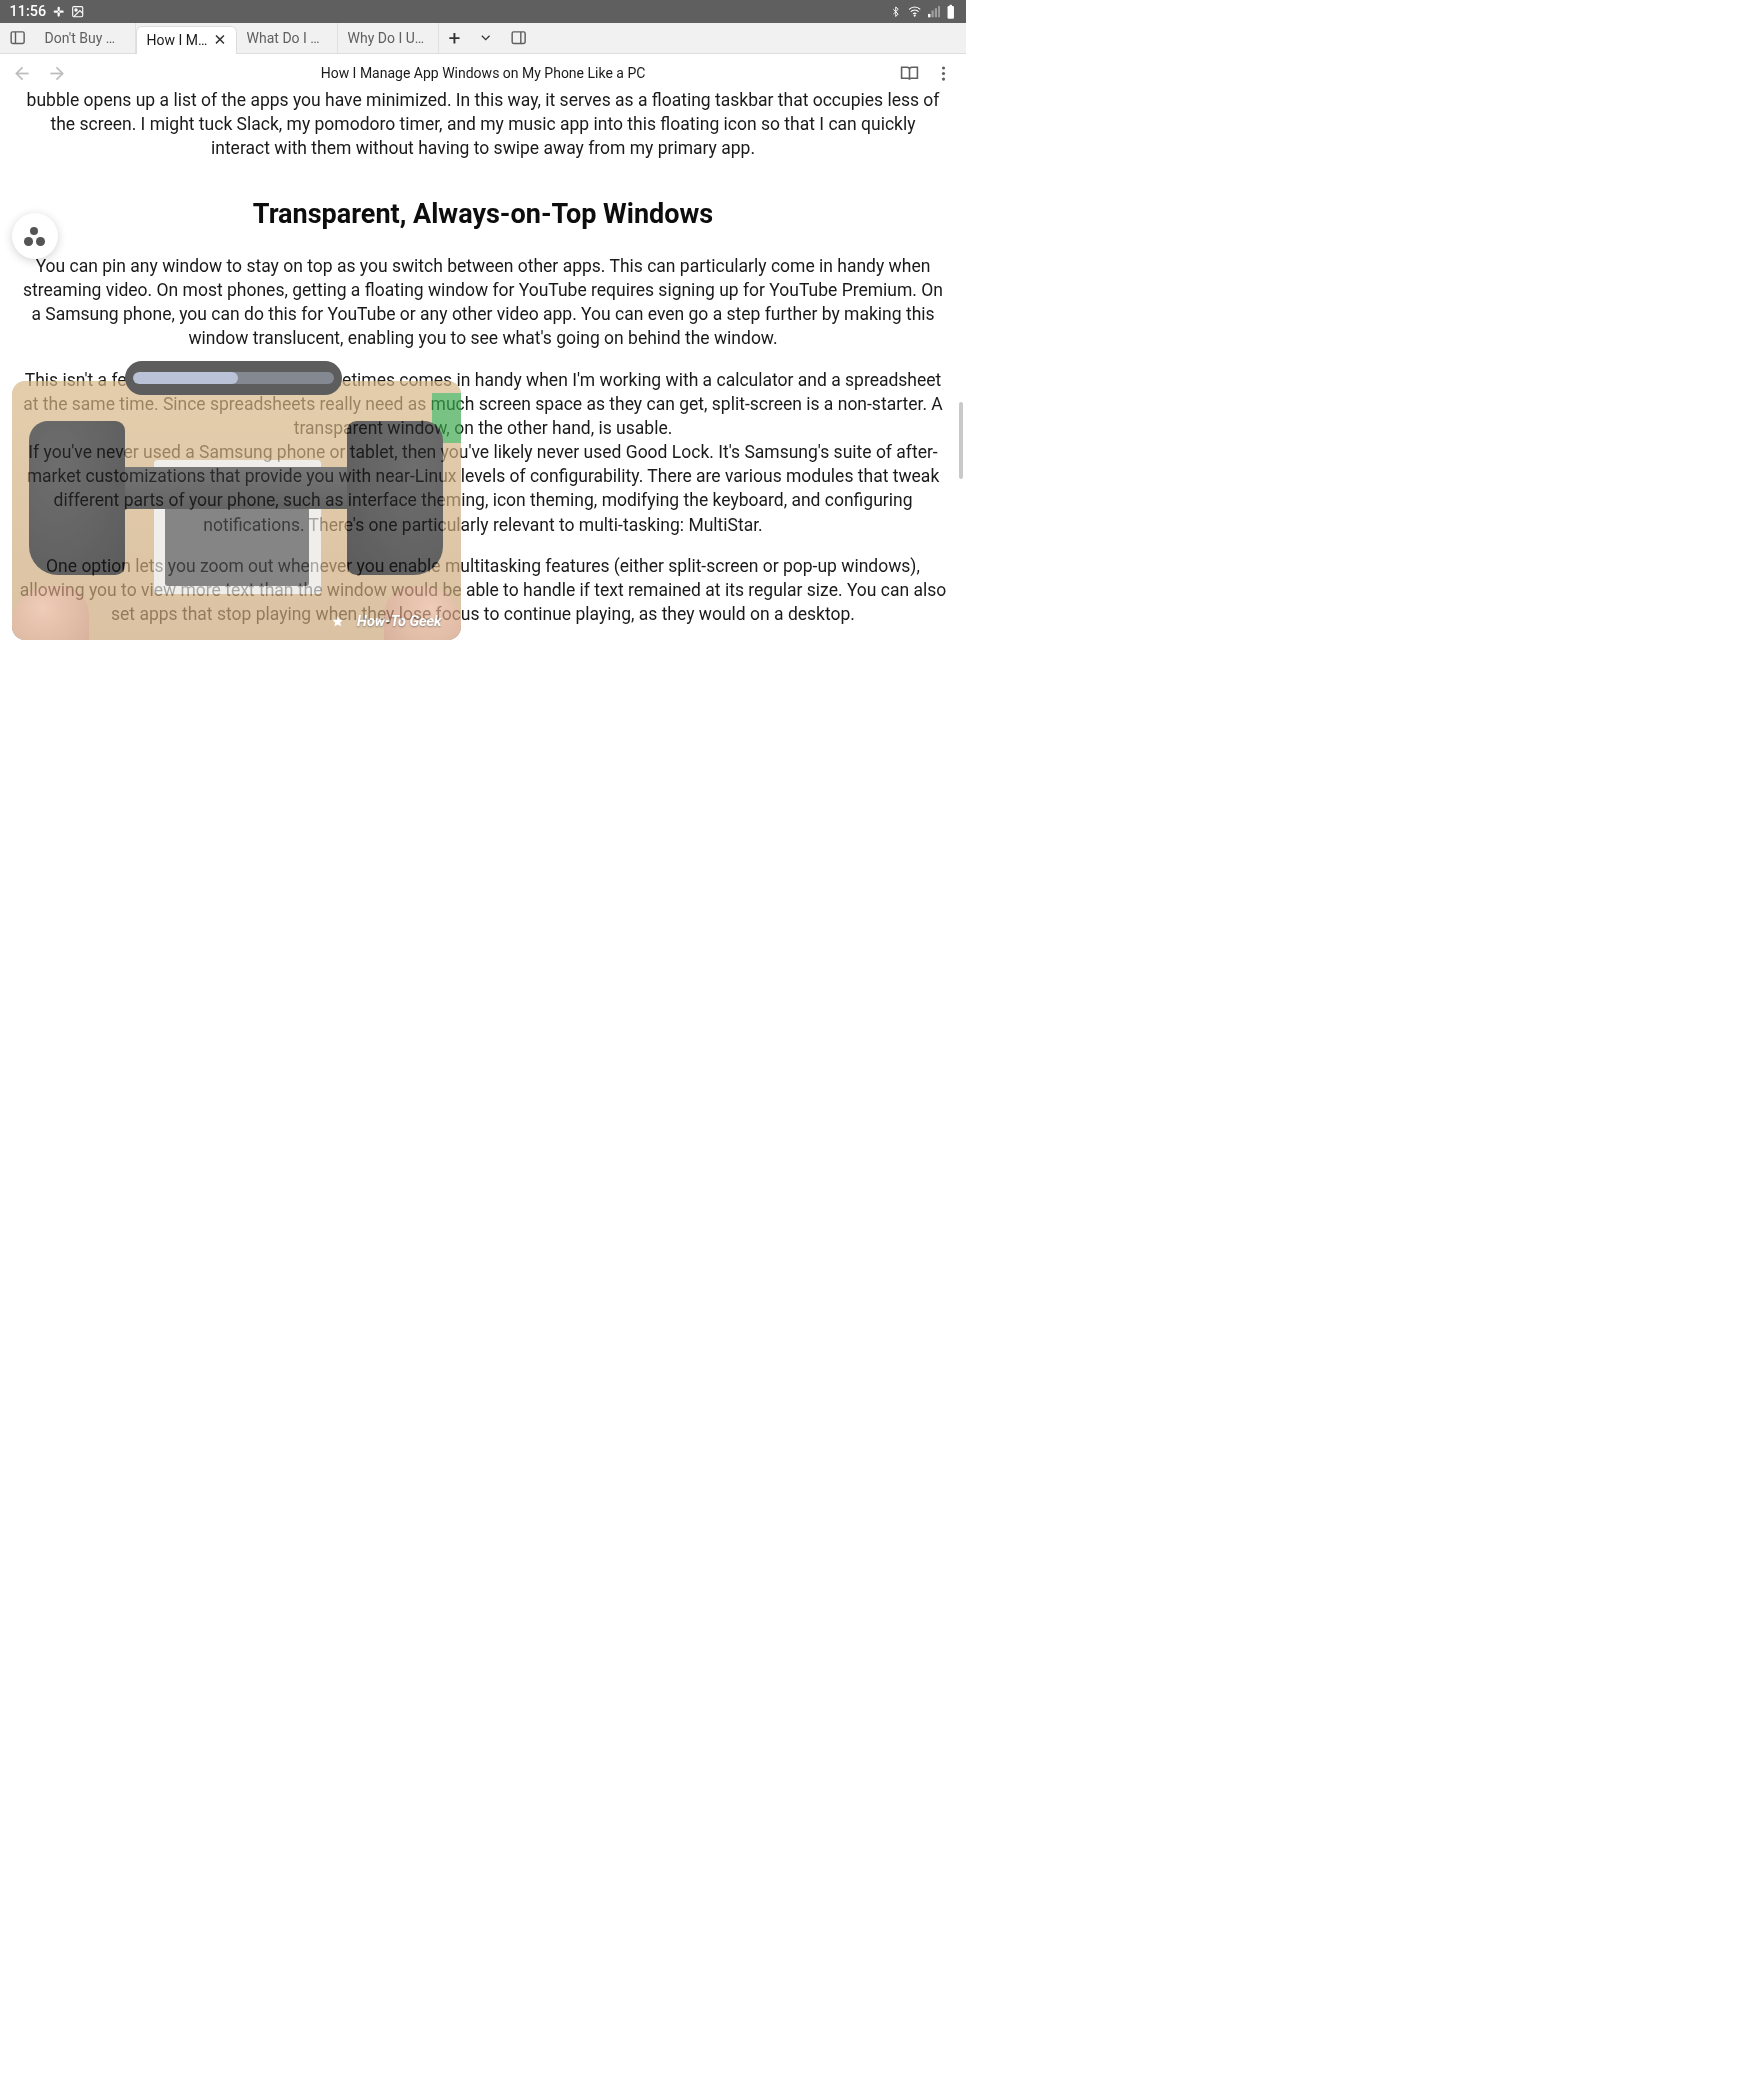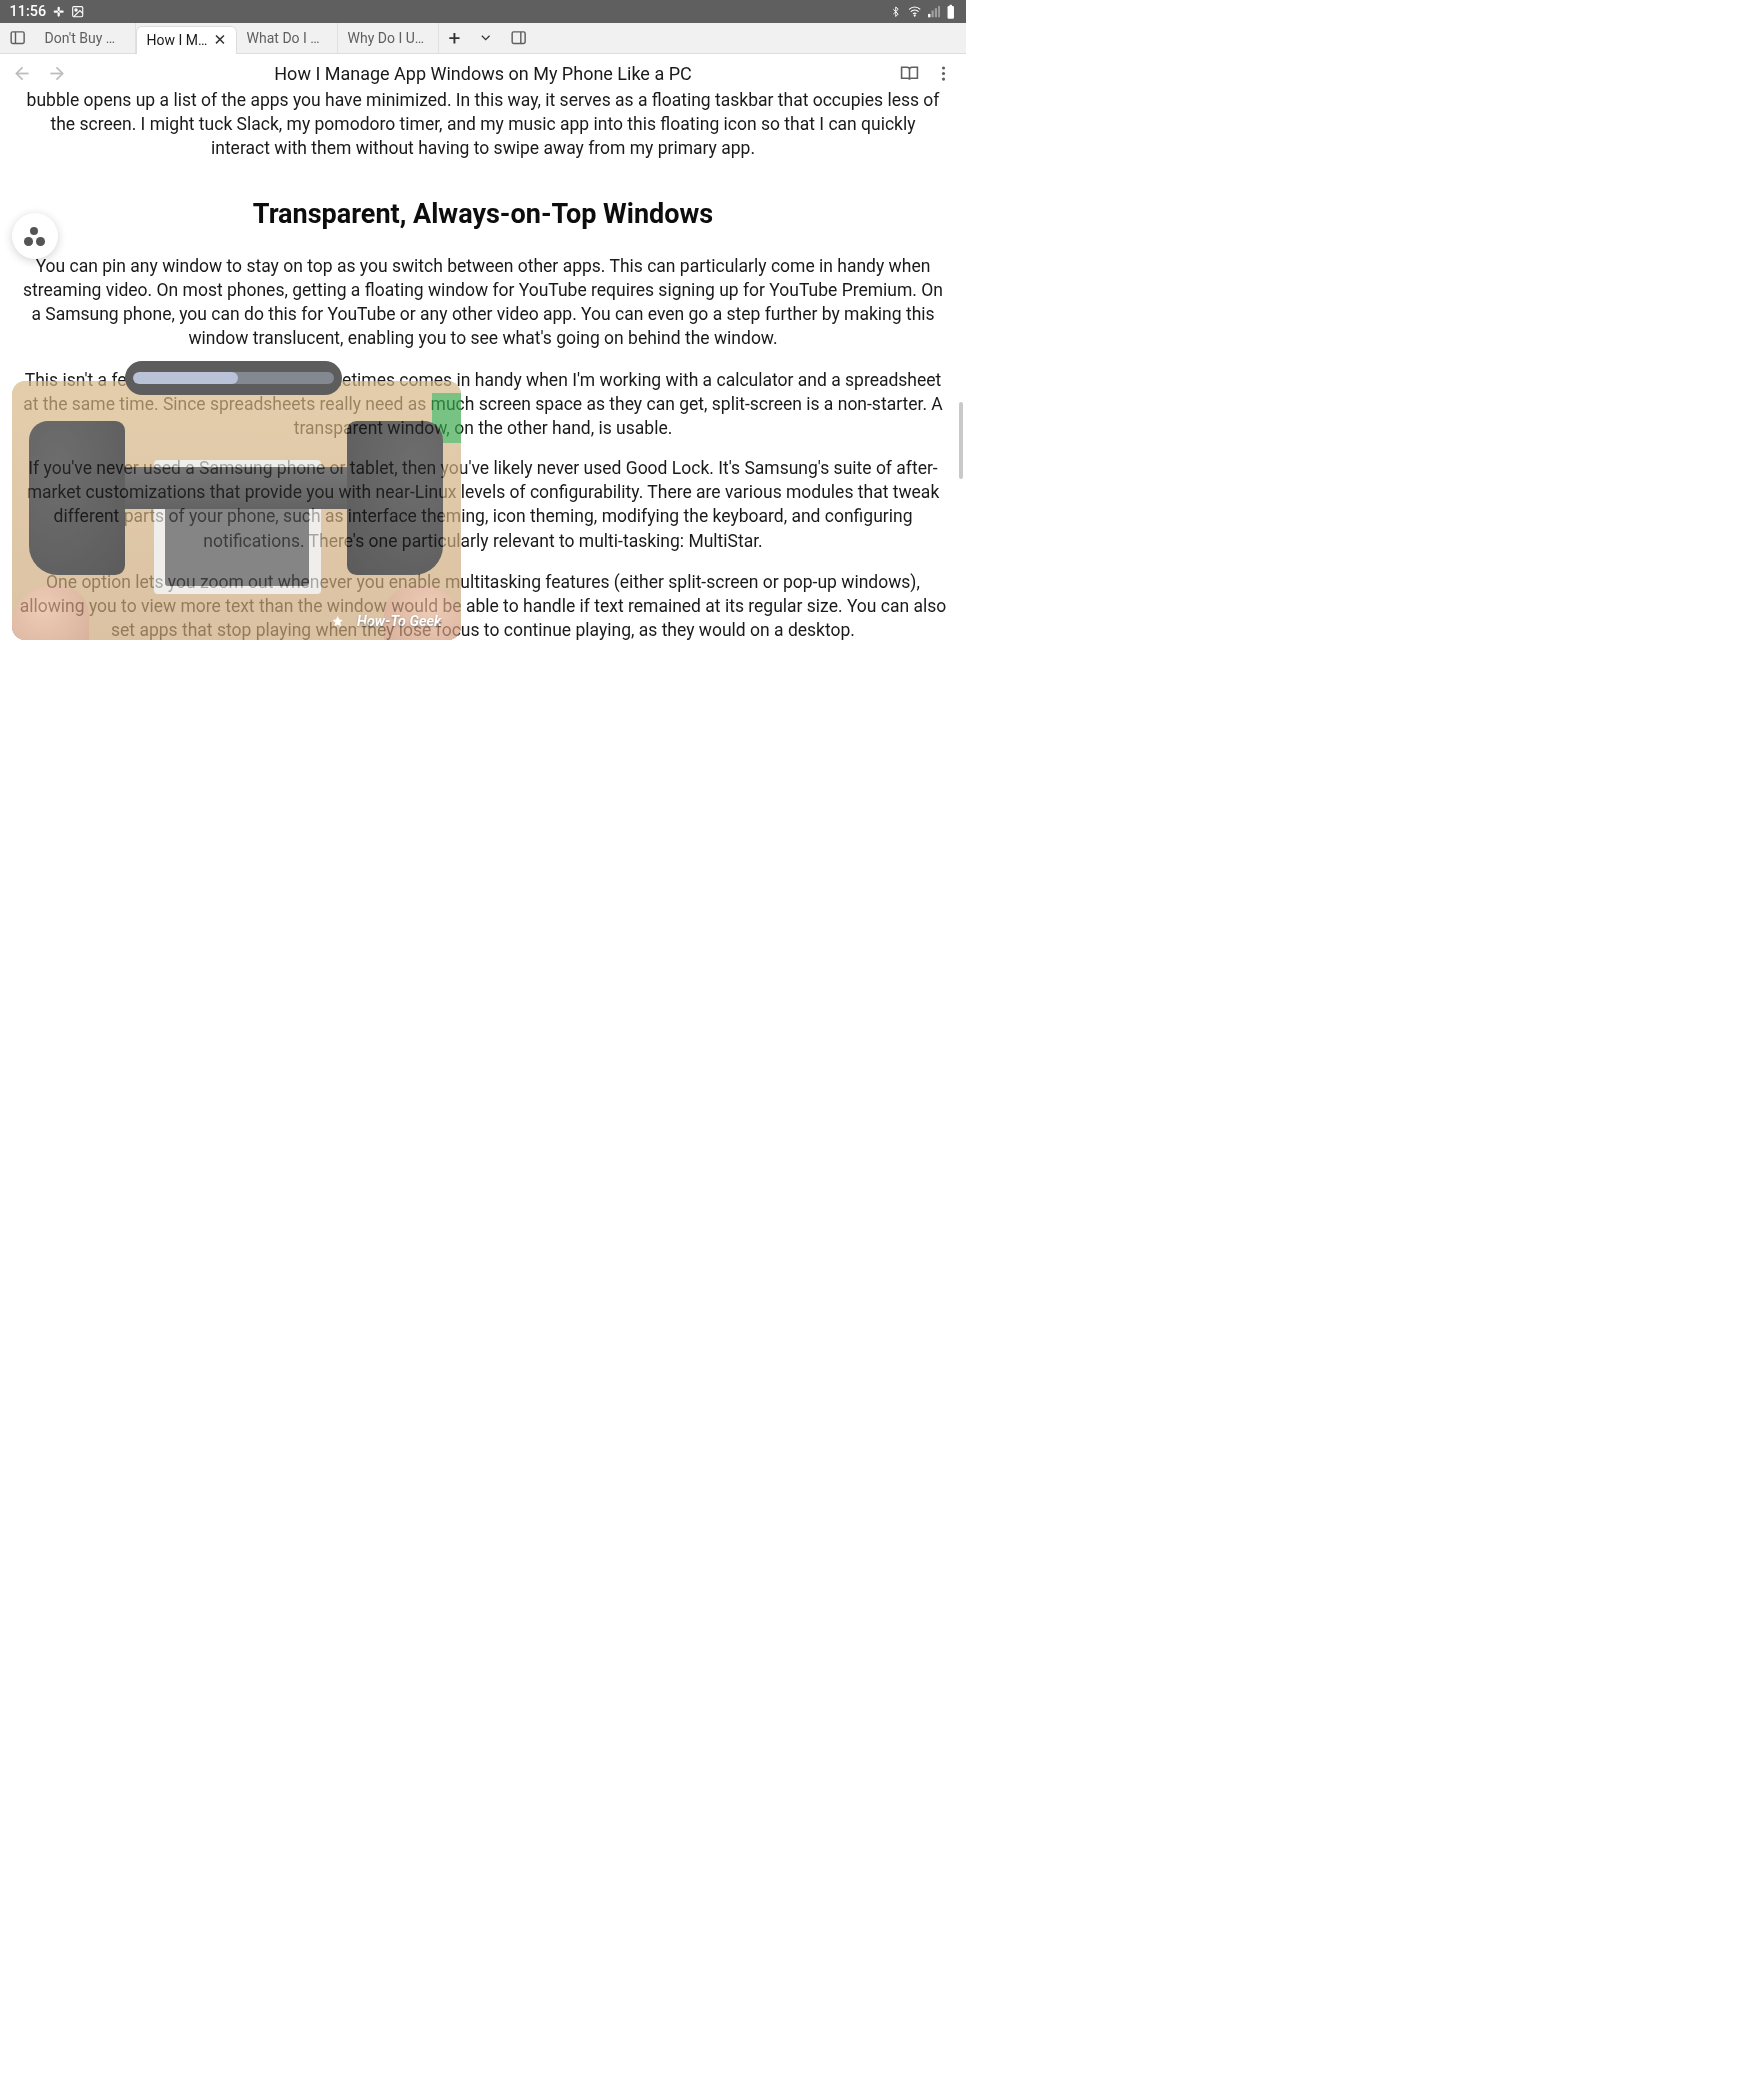--- a/index.html
+++ b/index.html
@@ -85,40 +85,40 @@
     width: 29px;
     height: 29px;
     display: flex;
     align-items: center;
     justify-content: center;
     color: #bdbdbd;
   }
   .page-title {
     flex: 1;
     text-align: center;
-    font-size: 18px;
+    font-size: 14px;
     color: #1a1a1a;
   }
   .nav-icon {
     width: 29px;
     height: 29px;
     display: flex;
     align-items: center;
     justify-content: center;
     color: #5f5f5f;
   }
   .content {
     padding: 0 19px;
     font-size: 17.5px;
     line-height: 1.38;
     color: #1a1a1a;
     position: relative;
     text-align: center;
   }
-  .para { margin-top: 16px; }
+  .para { margin-top: 0; }
   .para-top { margin-top: -3.8px; }
   h2.section {
     font-size: 27px;
     font-weight: 700;
     margin: 35px 0 21px 0;
     color: #0d0d0d;
   }
   .p2 { margin-top: 17.3px; }
   .floating-bubble {
     position: absolute;

